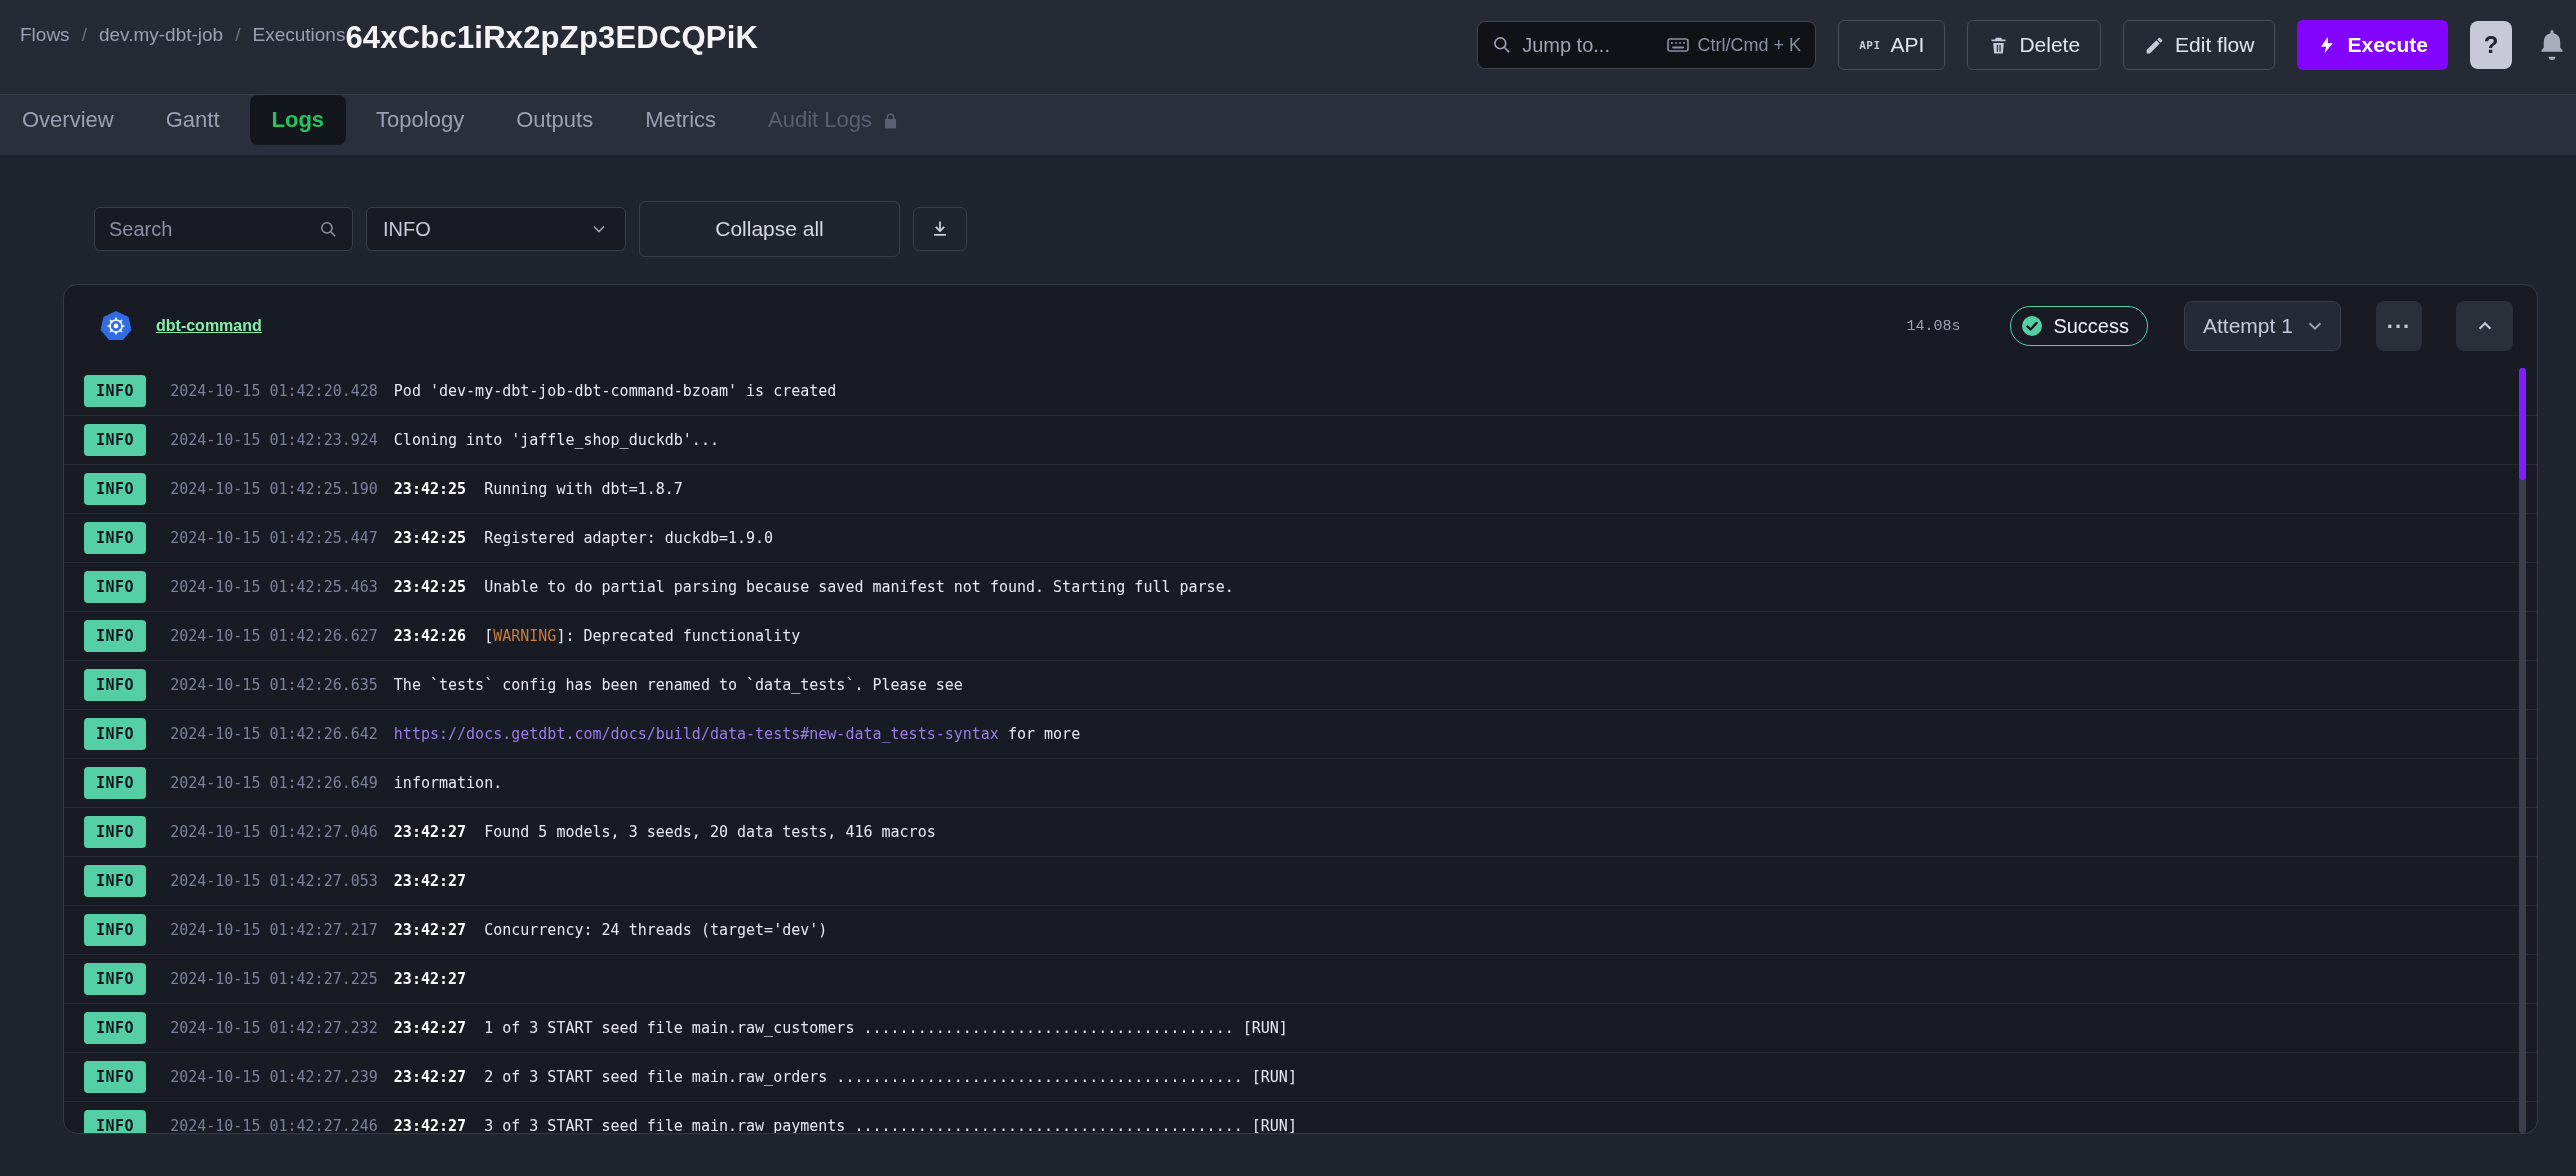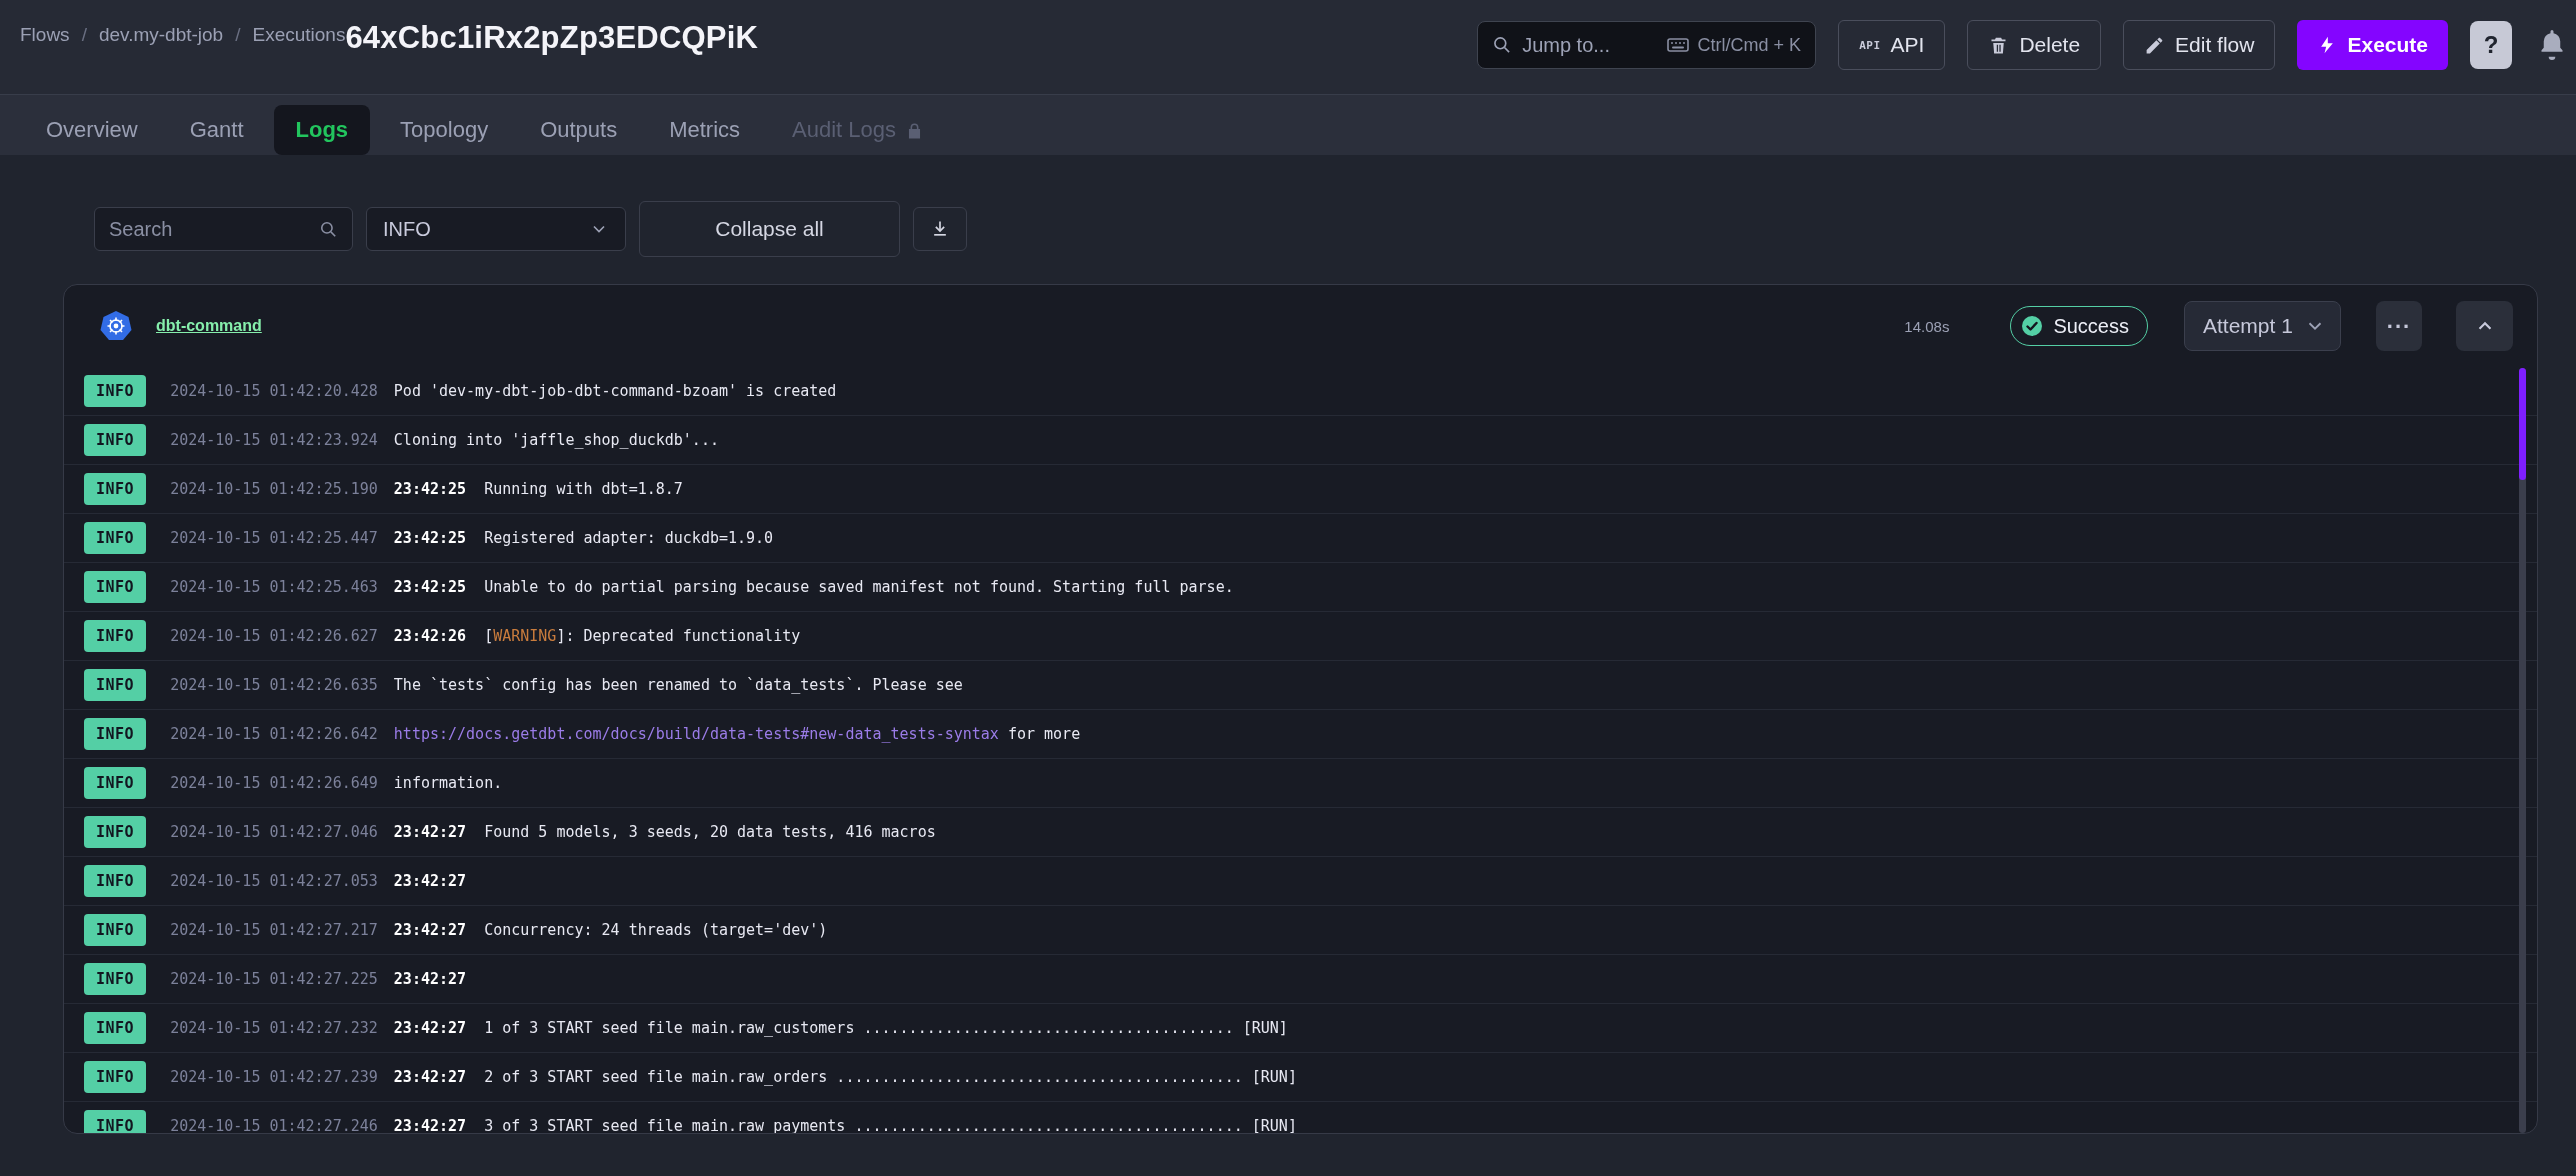--- a/index.html
+++ b/index.html
@@ -30,40 +30,40 @@
   .jump-box{width:339px;height:48px;background:#101218;border:1px solid #3F4450;border-radius:8px;display:flex;align-items:center;padding:0 14px;gap:10px;cursor:pointer;}
   .jump-box .ph{font-size:20px;color:#9DA2B6;flex:1;}
   .jump-box .kbd{display:flex;align-items:center;gap:8px;color:#8A8FA3;font-size:18px;white-space:nowrap;text-align:center;}
   .btn{height:50px;border:1px solid var(--border-btn);border-radius:6px;background:transparent;color:#E2E4EE;font-size:21px;display:flex;align-items:center;gap:10px;padding:0 20px;cursor:pointer;font-family:"Liberation Sans",sans-serif;}
   .btn .api-ico{font-family:"DejaVu Sans Mono",monospace;font-size:11px;font-weight:bold;letter-spacing:0.5px;color:#C9CBDA;}
   .btn-execute{background:var(--purple);border:none;color:#FFFFFF;font-weight:bold;}
   .help-btn{width:42px;height:48px;background:#C7C9D6;border-radius:8px;color:#20242E;font-size:24px;font-weight:bold;display:flex;align-items:center;justify-content:center;cursor:pointer;border:none;}
   .bell{margin-right:-14px;color:#A9ADBE;}
 
   
-  .tabbar{height:61px;background:var(--bg-tabs);border-top:1px solid #383D4A;display:flex;align-items:flex-end;padding:0 24px;gap:8px;}
+  .tabbar{height:61px;background:var(--bg-tabs);border-top:1px solid #383D4A;display:flex;align-items:flex-start;padding:0 0;gap:8px;}
   .tab{font-size:22px;color:var(--txt-dim);padding:12px 22px;border-radius:8px;cursor:pointer;display:flex;align-items:center;gap:9px;white-space:nowrap;}
   .tab.active{background:#14161E;color:#22c55e;font-weight:bold;}
   .tab.locked{color:#5A5F73;cursor:default;}
 
   
   .content{padding:46px 38px 0 63px;}
   .filters{display:flex;align-items:center;gap:13px;margin-bottom:27px;margin-left:31px;}
   .search-input{width:259px;height:44px;background:var(--bg-card);border:1px solid #3A3E4B;border-radius:6px;display:flex;align-items:center;padding:0 14px;color:#8A8FA3;font-size:20px;}
   .search-input .ph{flex:1;}
   .level-select{width:260px;height:44px;background:var(--bg-card);border:1px solid #3A3E4B;border-radius:6px;display:flex;align-items:center;padding:0 16px;color:#C9CBDD;font-size:20px;cursor:pointer;}
   .level-select .val{flex:1;}
   .collapse-btn{width:261px;height:56px;background:transparent;border:1px solid #3A3E4B;border-radius:6px;color:#D5D7E3;font-size:21px;display:flex;align-items:center;justify-content:center;cursor:pointer;}
   .dl-btn{width:54px;height:44px;background:transparent;border:1px solid #3A3E4B;border-radius:6px;display:flex;align-items:center;justify-content:center;cursor:pointer;color:#D5D7E3;}
 
   
   .card{position:relative;height:850px;background:var(--bg-card);border:1px solid var(--border-card);border-radius:14px;overflow:hidden;}
   .card-header{height:82px;display:flex;align-items:center;padding:0 24px 0 36px;gap:24px;}
   .task-title{font-size:16px;font-weight:bold;color:#86efac;flex:1;text-decoration:underline;}
-  .duration{font-family:Liberation Sans, sans-serif;font-size:15px;color:#9CA1B5;margin-right:37px;}
+  .duration{font-family:Liberation Mono, monospace;font-size:15px;color:#9CA1B5;margin-right:26px;}
   .status-badge{height:40px;border:1.5px solid var(--teal);border-radius:20px;display:flex;align-items:center;gap:9px;padding:0 18px 0 9px;margin-right:12px;}
   .status-badge .lbl{font-size:20px;color:#EDEFF7;}
   .attempt-select{height:50px;width:157px;background:#262A36;border:1px solid #3B3F4D;border-radius:8px;display:flex;align-items:center;padding:0 14px 0 18px;color:#C6C8DA;font-size:21px;cursor:pointer;margin-right:11px;}
   .attempt-select .val{flex:1;}
   .sq-btn{height:50px;background:#2B2F3A;border:none;border-radius:8px;color:#C6C8DA;display:flex;align-items:center;justify-content:center;cursor:pointer;}
   .dots-btn{width:46px;font-size:22px;font-weight:bold;letter-spacing:2px;margin-right:10px;padding-bottom:10px;}
   .chevup-btn{width:57px;}
 
   
   .log-rows{font-family:"DejaVu Sans Mono",monospace;font-size:15px;}

